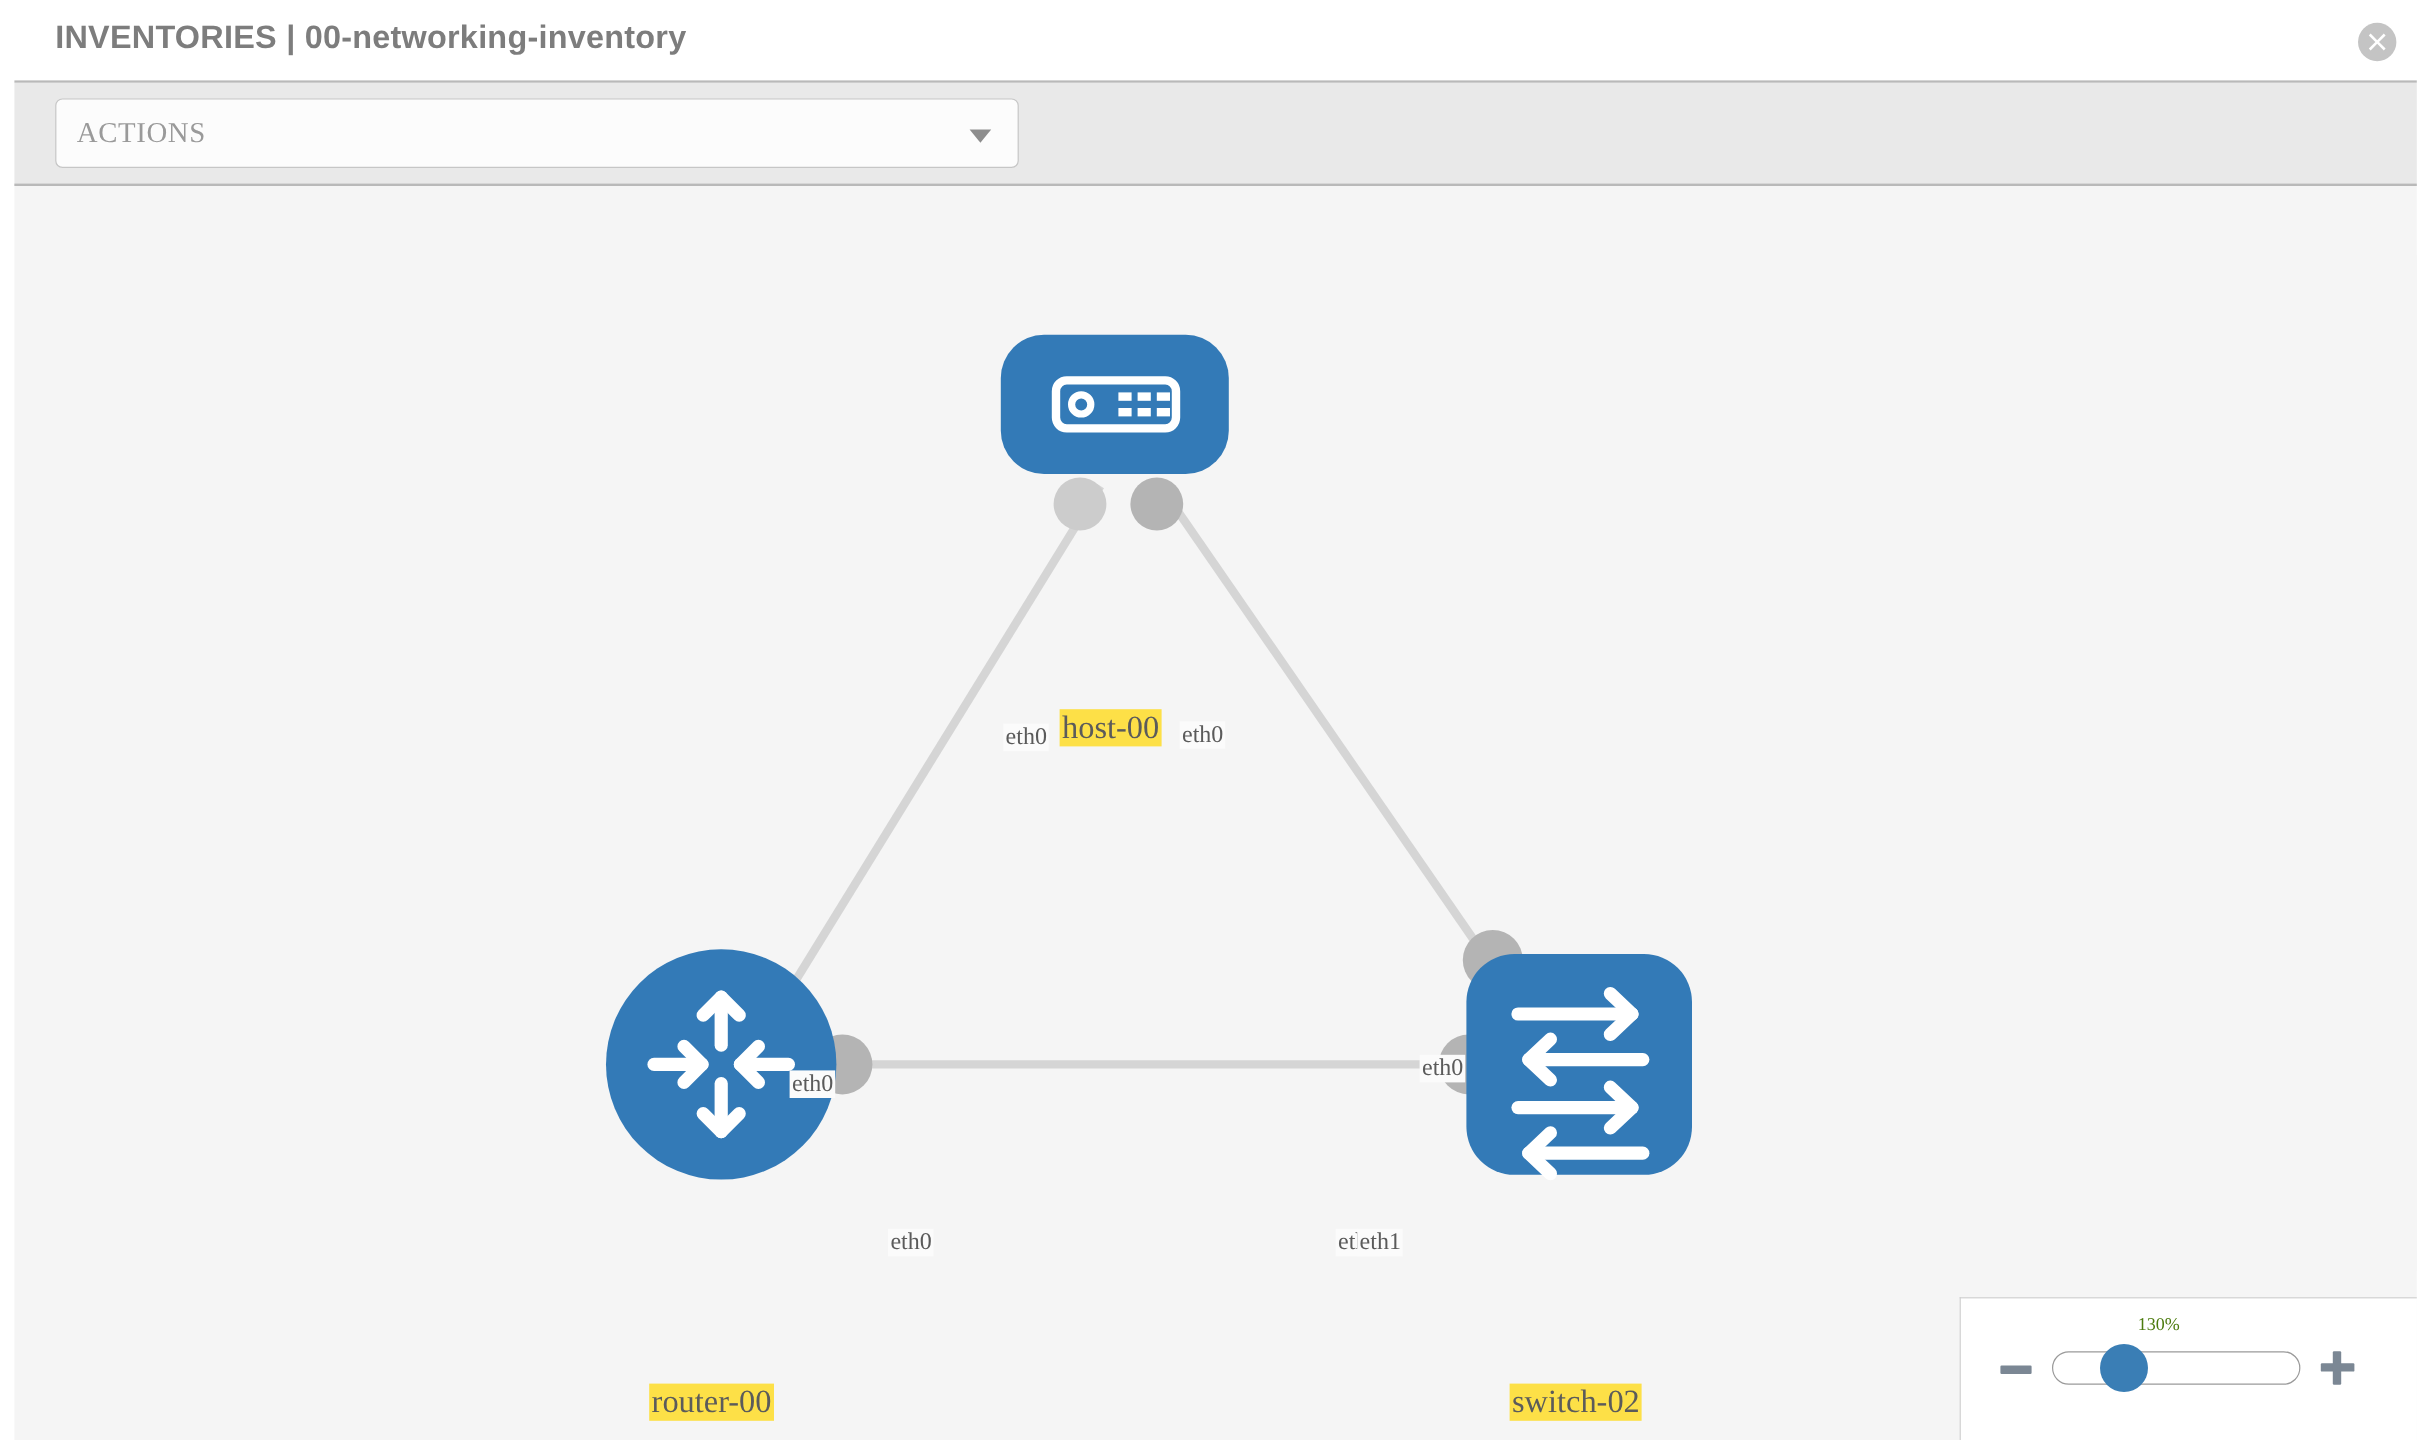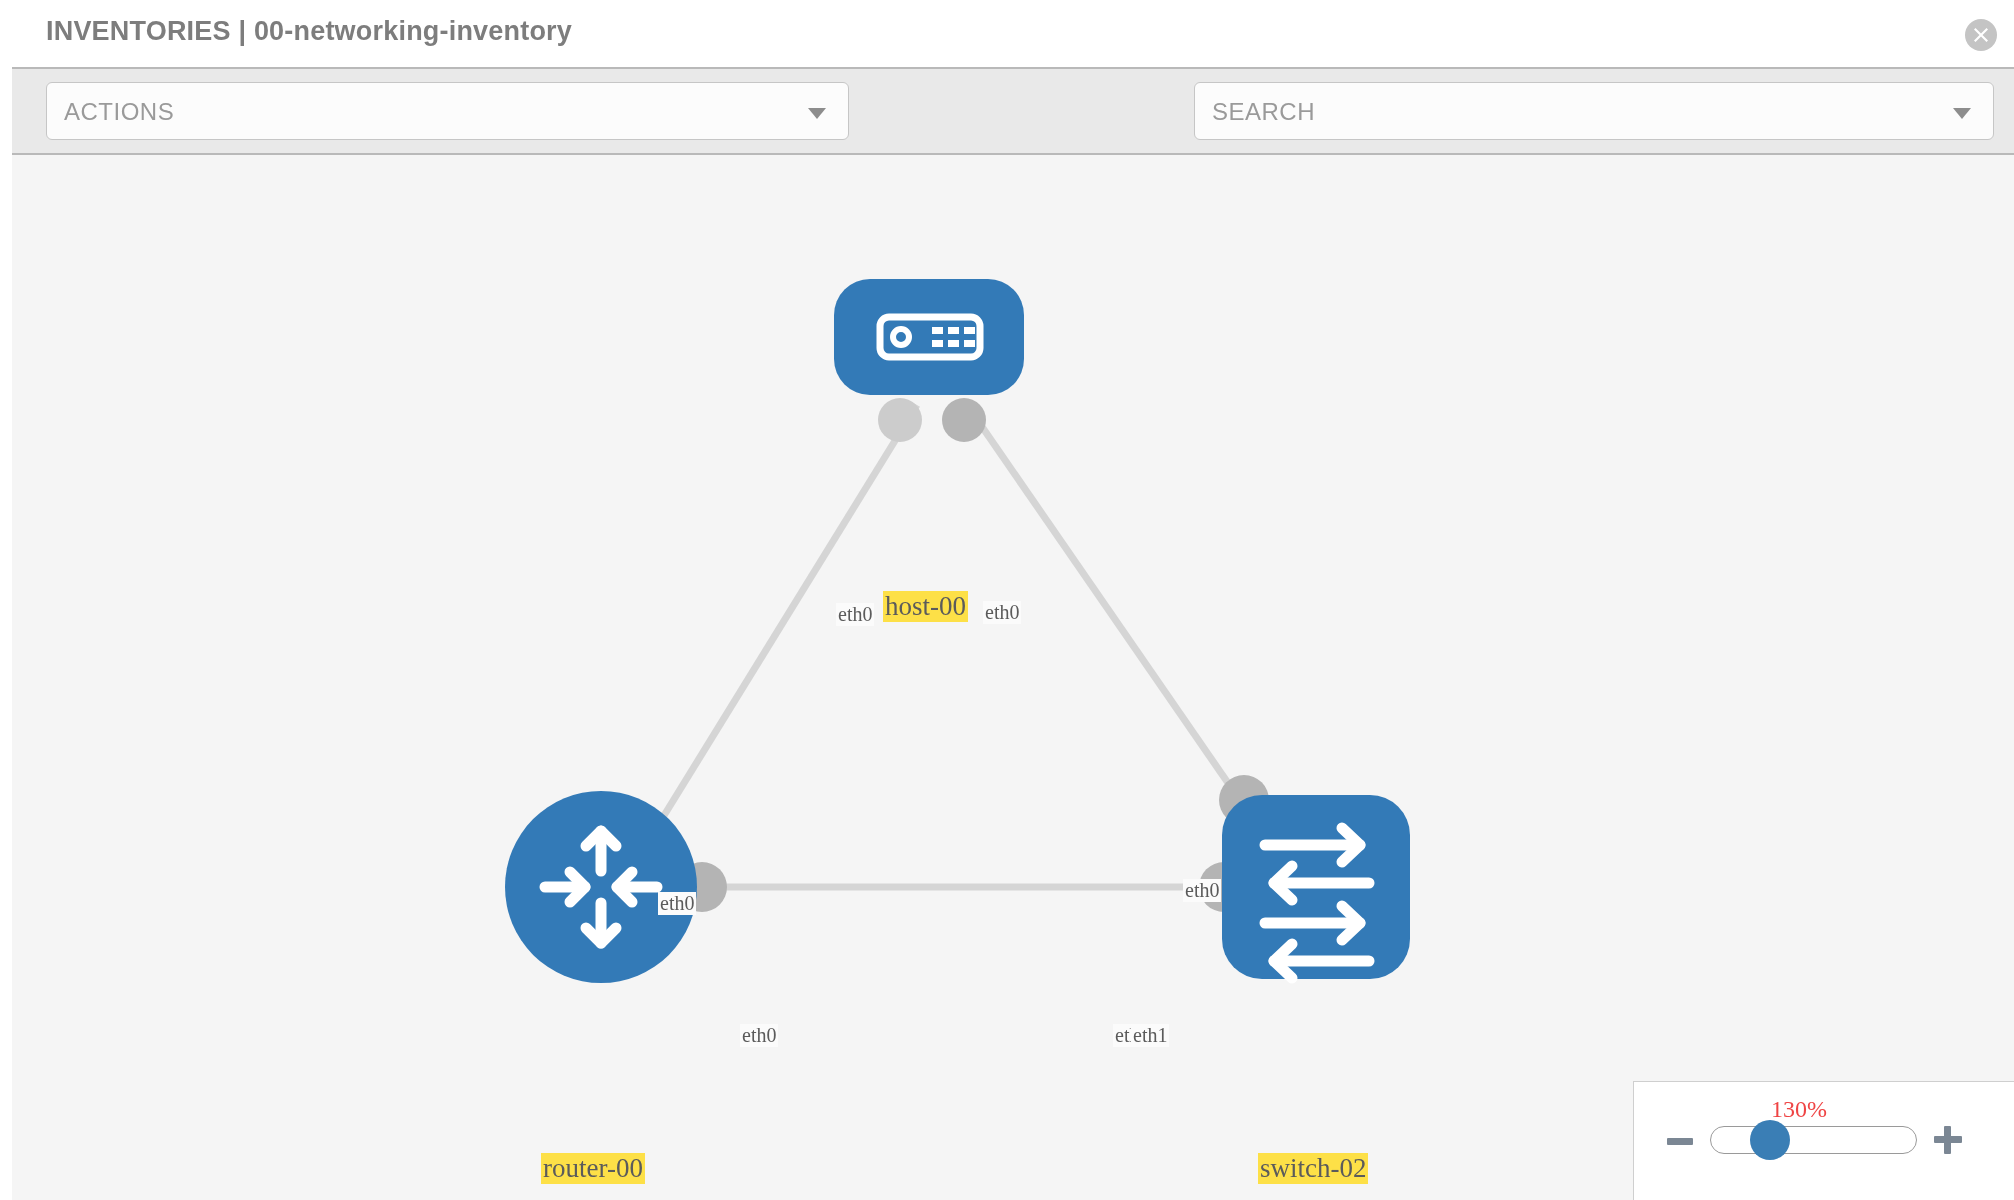--- a/index.html
+++ b/index.html
@@ -56,20 +56,21 @@
     border-bottom: 2px solid #b9b9b9;
   }
   .actions-select {
     position: absolute;
     left: 34px; top: 13px;
     width: 803px; height: 58px;
     background: #fcfcfc;
     border: 1px solid #c6c6c6;
     border-radius: 6px;
     cursor: pointer;
+    font-family: Liberation Serif, serif;
   }
   .actions-select .label {
     position: absolute;
     left: 17px; top: 15px;
     font-size: 24px;
     color: #9a9a9a;
     letter-spacing: 0.5px;
   }
   .caret {
     position: absolute;
@@ -140,22 +141,22 @@
     width: 393px; height: 119px;
     background: #ffffff;
     border-top: 1px solid #cfcfcf;
     border-left: 1px solid #cfcfcf;
   }
   .zoom-pct {
     position: absolute;
     left: 0; top: 14px;
     width: 330px;
     text-align: center;
-    font-size: 24px;
-    color: #ef4444;
+    font-size: 15px;
+    color: #4d7c0f;
   }
   .zoom-minus {
     position: absolute;
     left: 33px; top: 56px;
     width: 26px; height: 7px;
     background: #7b8794;
     border-radius: 1px;
     cursor: pointer;
   }
   .zoom-track {
@@ -219,24 +220,20 @@
 
     <div class="tool-icon key">
       <svg width="46" height="46" viewBox="0 0 46 46">
         <circle cx="15" cy="15" r="9.6" fill="none" stroke="#74808c" stroke-width="5.2"></circle>
         <path d="M21 20.6 L38.5 37.5" stroke="#74808c" stroke-width="5.2" stroke-linecap="round" fill="none"></path>
         <path d="M33 27 L37.8 31.8" stroke="#74808c" stroke-width="4.6" stroke-linecap="round" fill="none"></path>
         <path d="M28.6 23.2 L33 27.6" stroke="#74808c" stroke-width="4.6" stroke-linecap="round" fill="none"></path>
       </svg>
     </div>
 
-    <div class="search-select">
-      <span class="label">SEARCH</span>
-      <span class="caret"></span>
-    </div>
   </div>
 
   <div class="canvas">
 
     <svg width="2014" height="1045">
 
       <g stroke="#d5d5d5" stroke-width="7" fill="none">
         <line x1="905" y1="250" x2="640" y2="680"></line>
       </g>
       <g stroke="#d5d5d5" stroke-width="7" fill="none">

